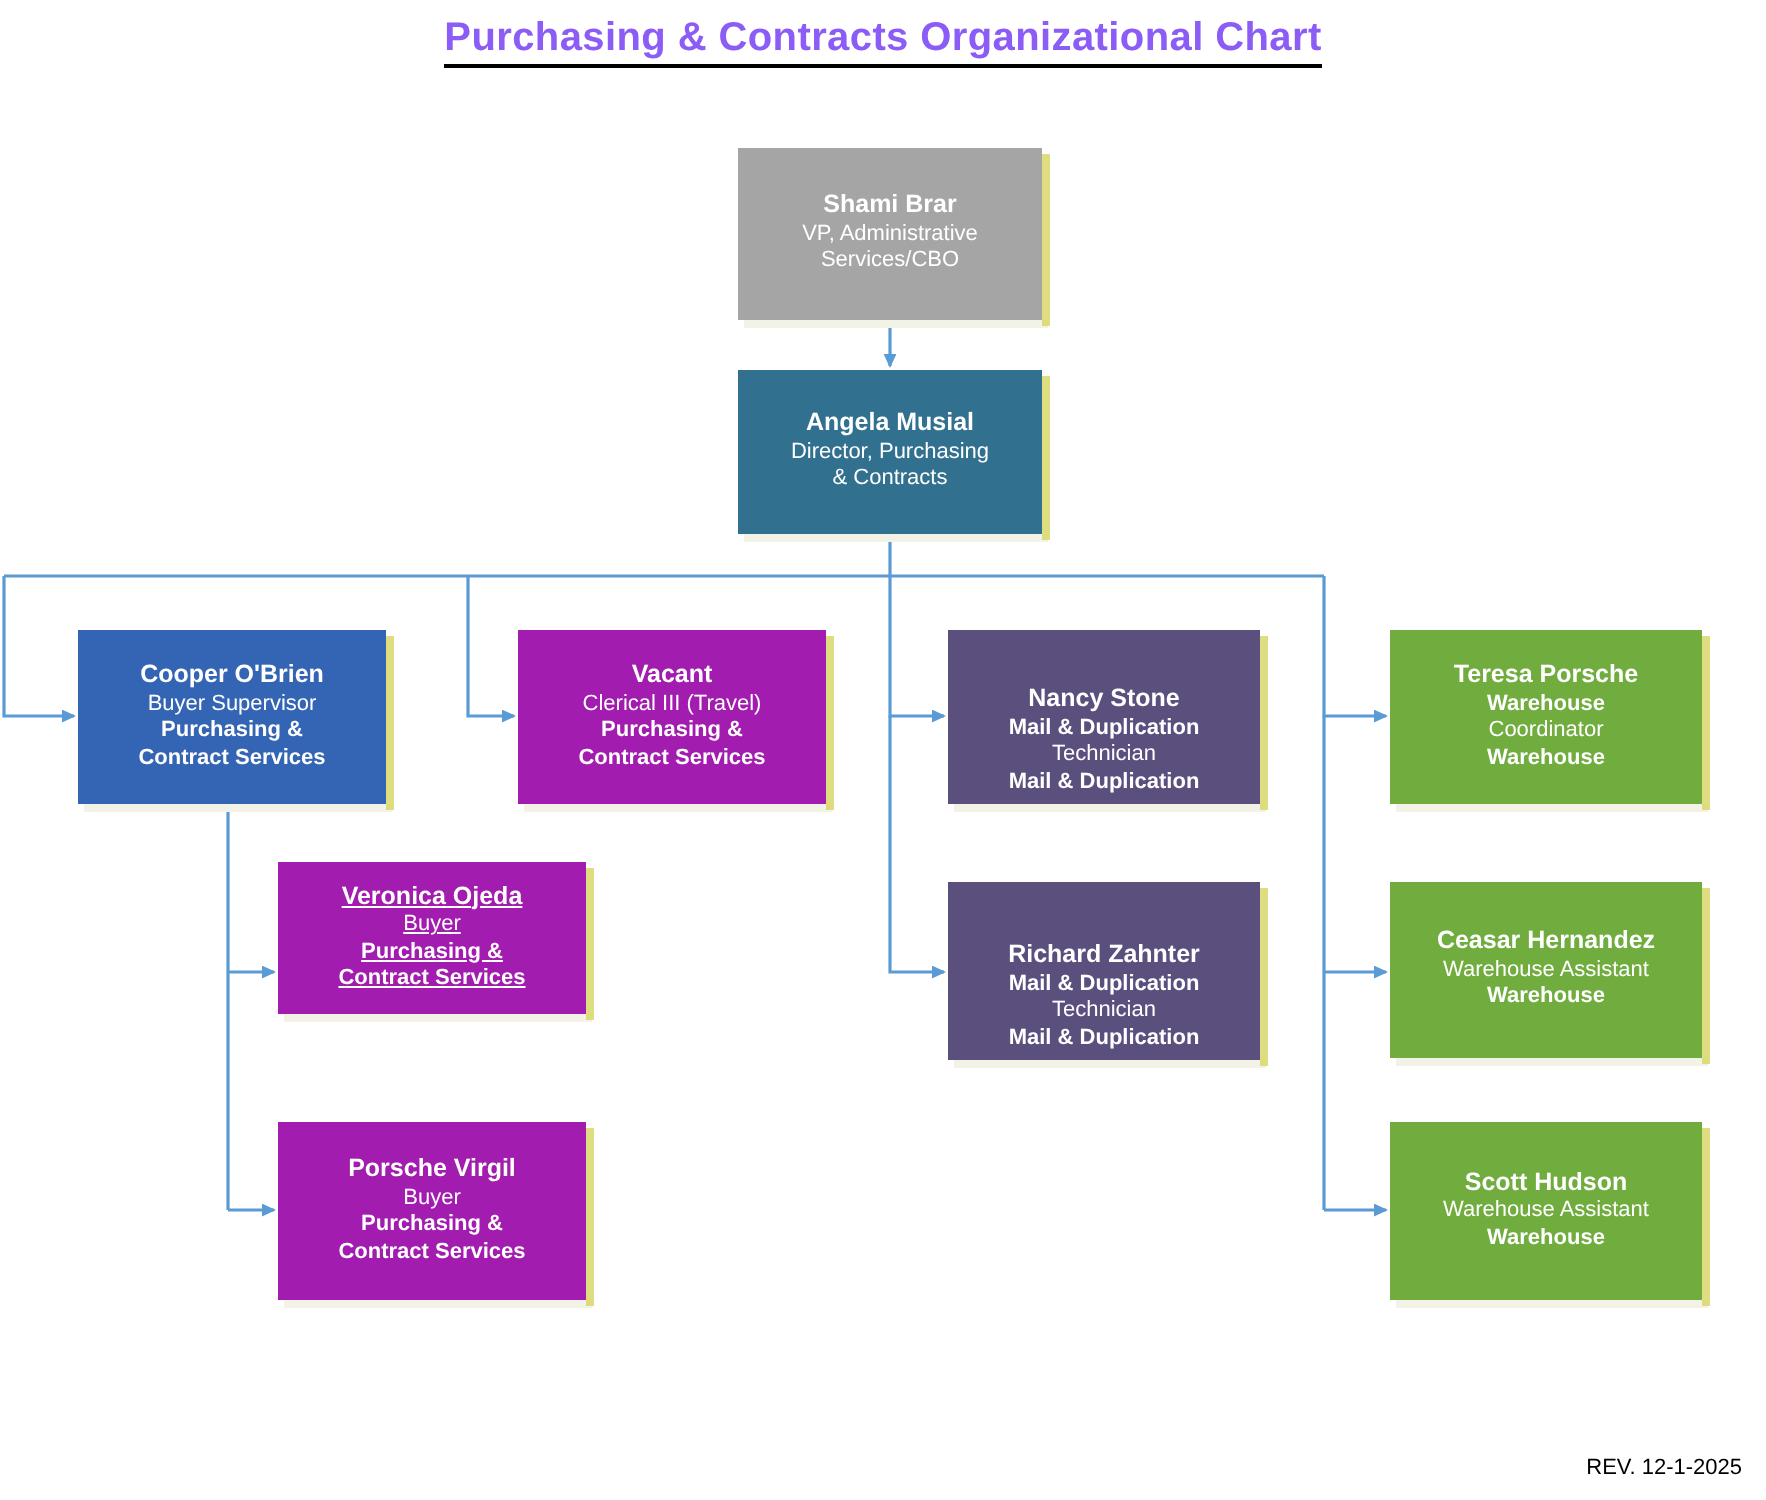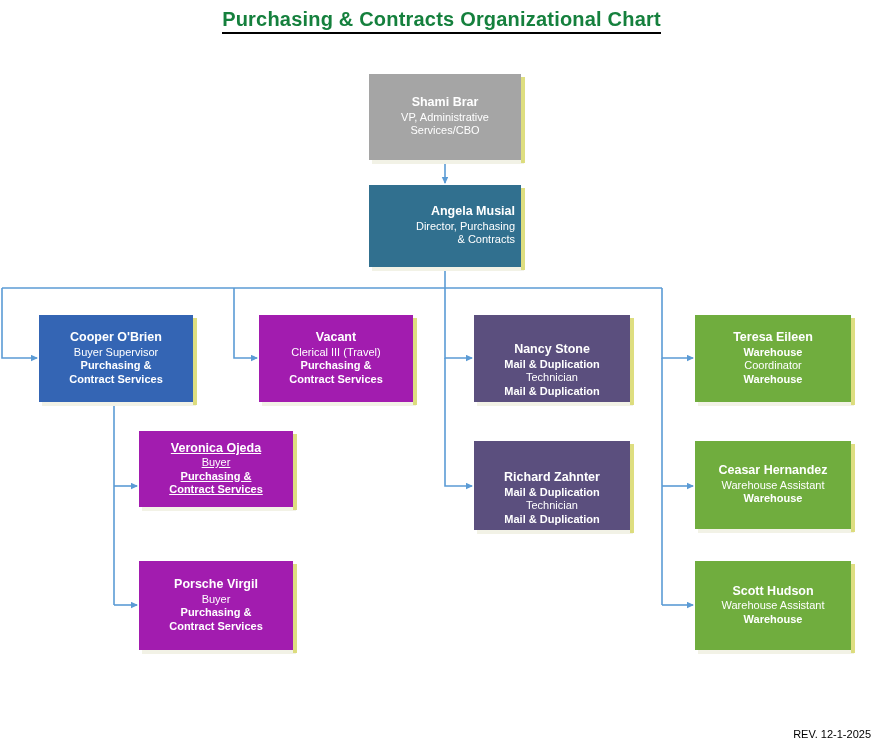--- a/index.html
+++ b/index.html
@@ -7,21 +7,21 @@
     width:883px;height:750px;background:#ffffff;
     font-family:"Liberation Sans", sans-serif;
     position:relative;overflow:hidden;
   }
   #chart-root{position:absolute;left:0;top:0;width:883px;height:750px;}
 
   
   .chart-title{
     position:absolute;left:0;top:8px;width:883px;
     text-align:center;
-    font-size:20px;font-weight:bold;color:#15803d;
+    font-size:20px;font-weight:bold;color:#8b5cf6;
     letter-spacing:.2px;
   }
   .chart-title span{
     border-bottom:2px solid #000;
     padding-bottom:2px;
   }
 
   
   .revision{
     position:absolute;right:12px;bottom:10px;
@@ -54,21 +54,21 @@
     background:#d8d86a;
     opacity:.85;
   }
   .node::before{
     content:"";position:absolute;left:3px;bottom:-4px;
     width:100%;height:4px;
     background:#f2f2e6;
   }
 
   .c-gray{background:#a5a5a5;}
-  .c-teal{background:#31708f;align-items:flex-end;}
+  .c-teal{background:#31708f;}
   .c-darkblue{background:#3465b4;}
   .c-blue{background:#a21caf;}
   .c-purple{background:#5b4f7e;justify-content:flex-end;}
   .c-green{background:#70ad3e;}
 </style>
 </head>
 <body>
 
 <div id="chart-root">
 
@@ -133,21 +133,21 @@
         <span class="ln subb">Purchasing &amp;</span>
         <span class="ln subb">Contract Services</span>
       </div>
       <div class="node c-purple" style="left: 474px; top: 315px; width: 156px; height: 87px;">
         <span class="ln name">Nancy Stone</span>
         <span class="ln subb">Mail &amp; Duplication</span>
         <span class="ln sub">Technician</span>
         <span class="ln subb">Mail &amp; Duplication</span>
       </div>
       <div class="node c-green" style="left: 695px; top: 315px; width: 156px; height: 87px;">
-        <span class="ln name">Teresa Eileen</span>
+        <span class="ln name">Teresa Porsche</span>
         <span class="ln subb">Warehouse</span>
         <span class="ln sub">Coordinator</span>
         <span class="ln subb">Warehouse</span>
       </div>
       <div class="node c-blue" style="left: 139px; top: 431px; width: 154px; height: 76px; text-decoration: underline;">
         <span class="ln name">Veronica Ojeda</span>
         <span class="ln sub">Buyer</span>
         <span class="ln subb">Purchasing &amp;</span>
         <span class="ln subb">Contract Services</span>
       </div>

